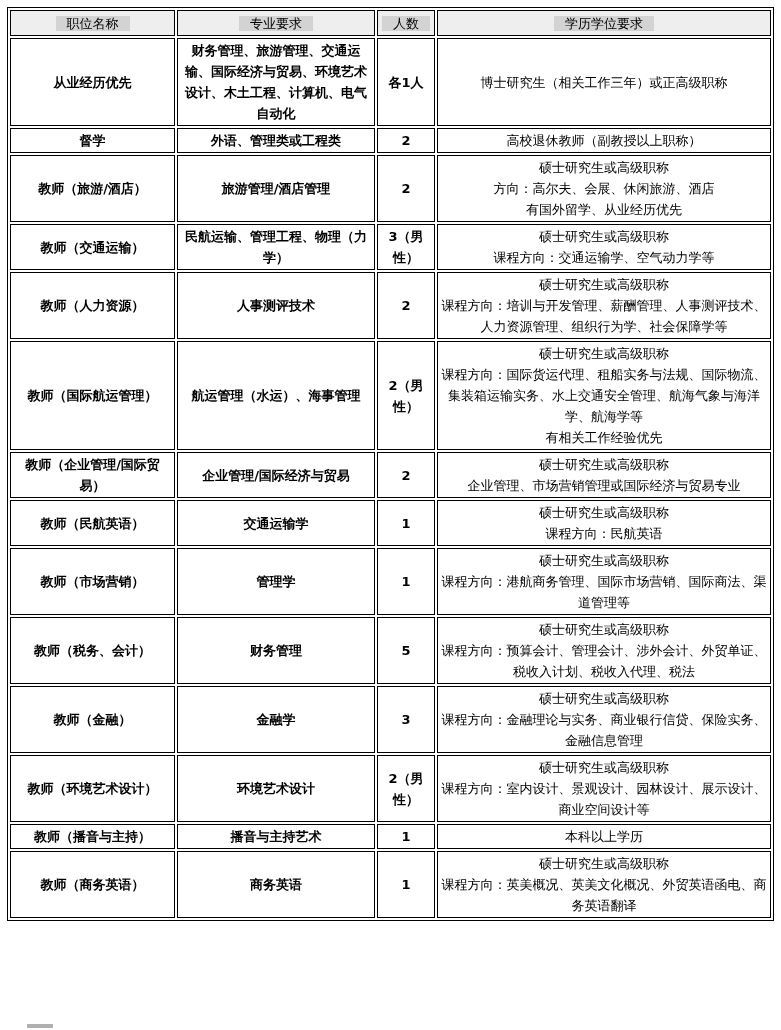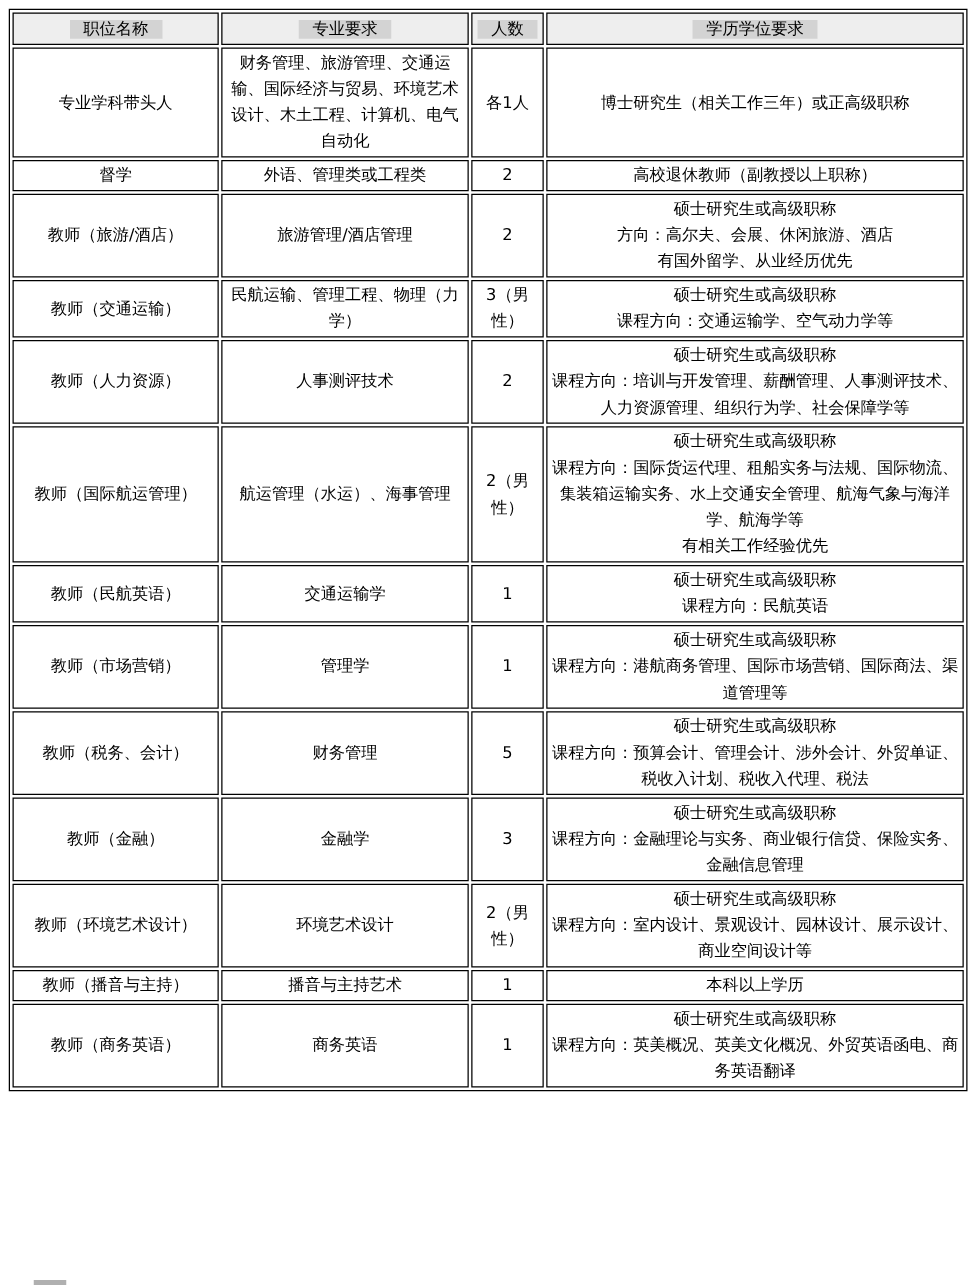--- a/index.html
+++ b/index.html
@@ -39,20 +39,21 @@
     background: #eeeeee;
     text-align: center;
     height: 22px;
   }
   .hl {
     background: #d3d3d3;
     padding: 0 11px;
   }
   td.c {
     text-align: center;
+    font-weight: bold;
   }
   td.req {
     text-align: center;
     white-space: pre-line;
   }
   .stray-bar {
     position: absolute;
     left: 27px;
     top: 1024px;
     width: 26px;
@@ -73,21 +74,21 @@
   <thead>
     <tr>
       <th><span class="hl">职位名称</span></th>
       <th><span class="hl">专业要求</span></th>
       <th><span class="hl">人数</span></th>
       <th><span class="hl">学历学位要求</span></th>
     </tr>
   </thead>
   <tbody>
     <tr>
-      <td class="c">专业学科带头人</td>
+      <td class="c">从业经历优先</td>
       <td class="c">财务管理、旅游管理、交通运输、国际经济与贸易、环境艺术设计、木土工程、计算机、电气自动化</td>
       <td class="c">各1人</td>
       <td class="req">博士研究生（相关工作三年）或正高级职称</td>
     </tr>
     <tr>
       <td class="c">督学</td>
       <td class="c">外语、管理类或工程类</td>
       <td class="c">2</td>
       <td class="req">高校退休教师（副教授以上职称）</td>
     </tr>
@@ -113,20 +114,27 @@
       <td class="req">硕士研究生或高级职称
 课程方向：培训与开发管理、薪酬管理、人事测评技术、人力资源管理、组织行为学、社会保障学等</td>
     </tr>
     <tr>
       <td class="c">教师（国际航运管理）</td>
       <td class="c">航运管理（水运）、海事管理</td>
       <td class="c">2（男性）</td>
       <td class="req">硕士研究生或高级职称
 课程方向：国际货运代理、租船实务与法规、国际物流、集装箱运输实务、水上交通安全管理、航海气象与海洋学、航海学等
 有相关工作经验优先</td>
+    </tr>
+    <tr>
+      <td class="c">教师（企业管理/国际贸易）</td>
+      <td class="c">企业管理/国际经济与贸易</td>
+      <td class="c">2</td>
+      <td class="req">硕士研究生或高级职称
+企业管理、市场营销管理或国际经济与贸易专业</td>
     </tr>
     <tr>
       <td class="c">教师（民航英语）</td>
       <td class="c">交通运输学</td>
       <td class="c">1</td>
       <td class="req">硕士研究生或高级职称
 课程方向：民航英语</td>
     </tr>
     <tr>
       <td class="c">教师（市场营销）</td>

